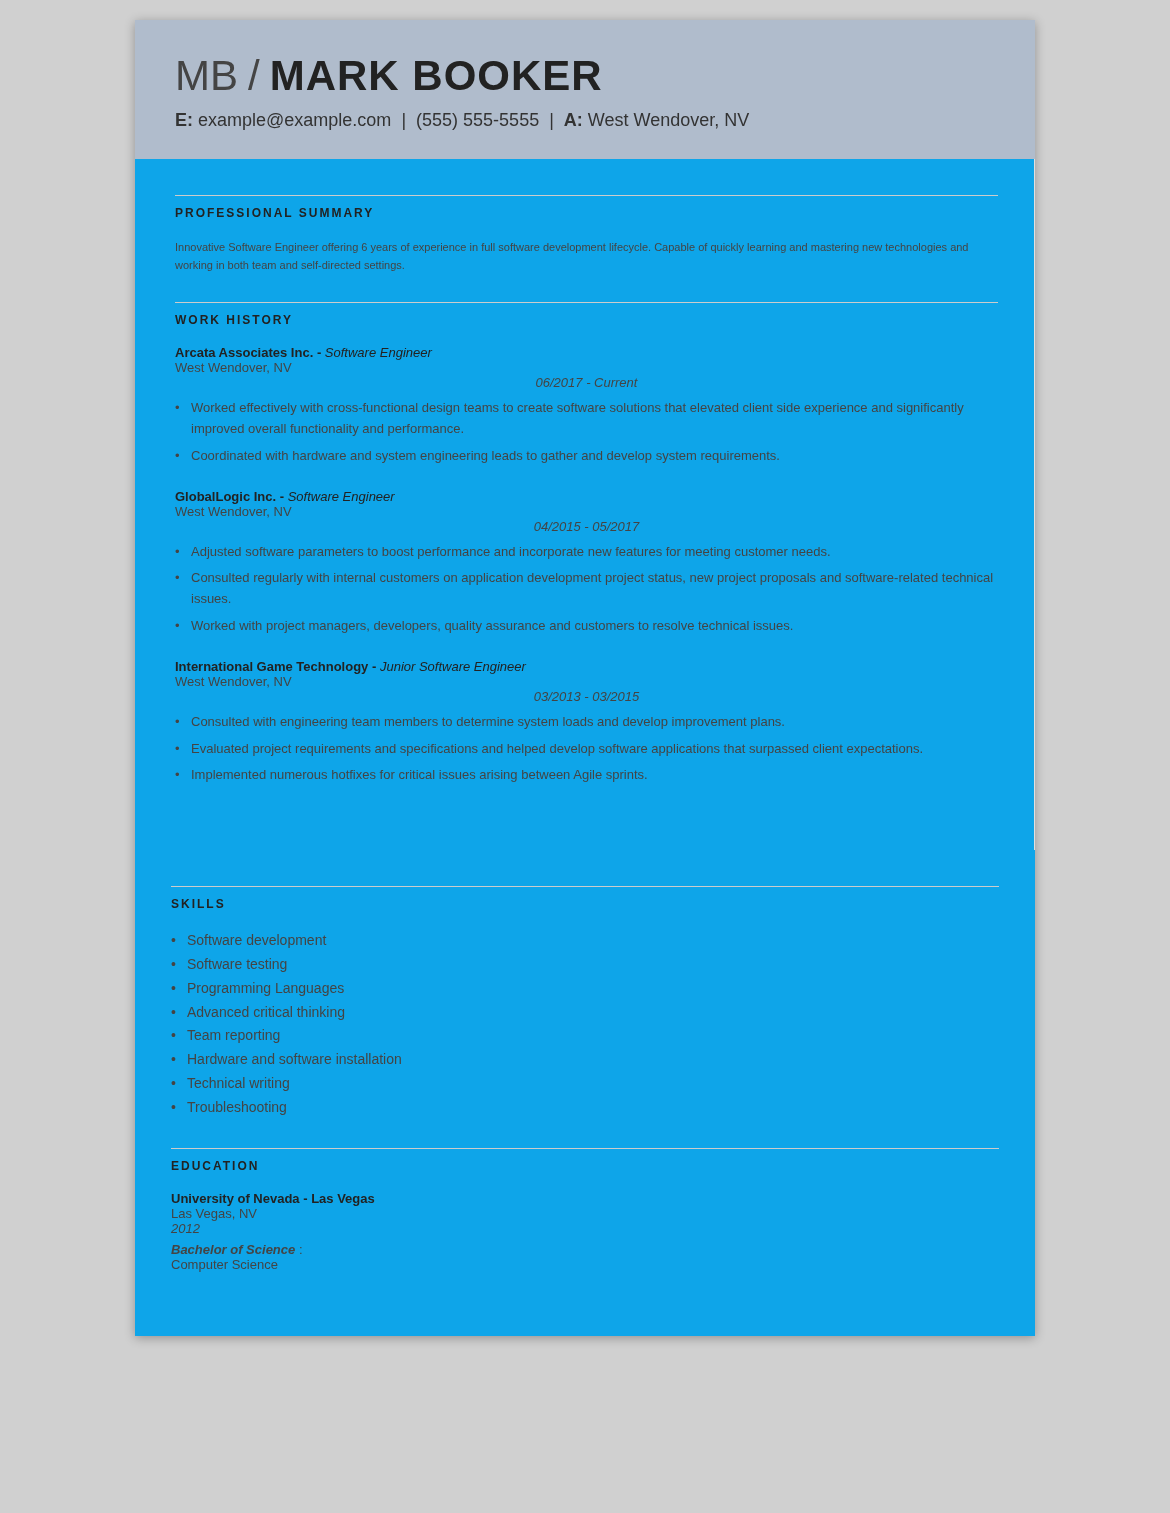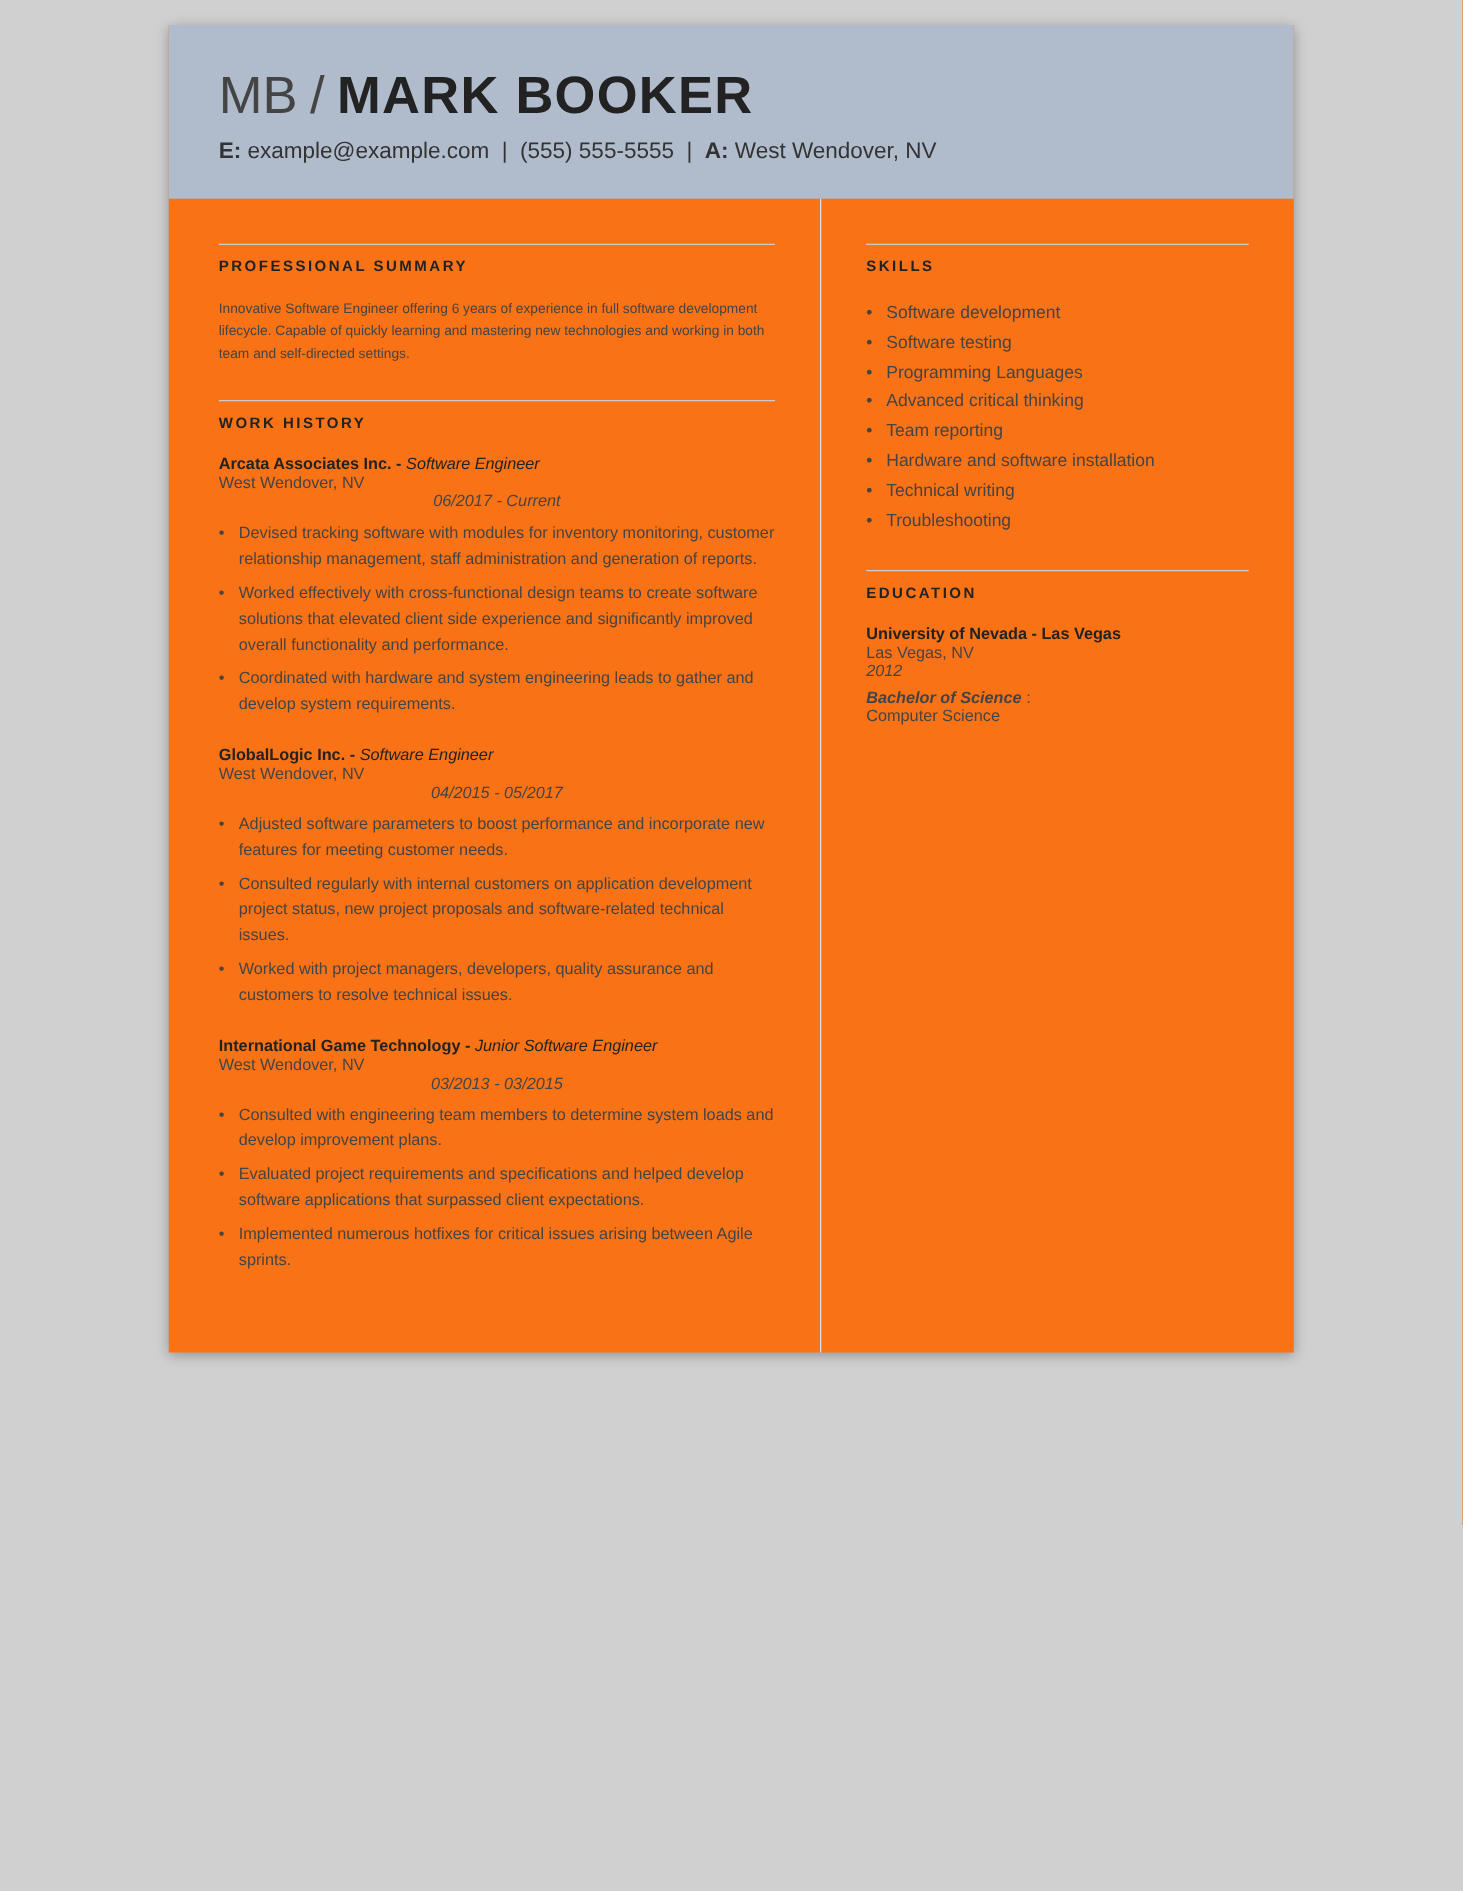--- a/index.html
+++ b/index.html
@@ -7,21 +7,21 @@
       font-family: Arial, sans-serif;
       background: #d0d0d0;
       display: flex;
       justify-content: center;
       align-items: flex-start;
       min-height: 100vh;
       padding: 20px;
     }
     .resume-page {
       width: 900px;
-      background: #f97316;
+      background: #0ea5e9;
       box-shadow: 0 2px 10px rgba(0,0,0,0.3);
     }
     .header-section {
       background: #b0bccc;
       padding: 32px 40px 28px 40px;
     }
     .header-name-row {
       display: flex;
       align-items: baseline;
       gap: 10px;
@@ -46,20 +46,21 @@
       margin-top: 10px;
       font-size: 18px;
       color: #333;
     }
     .header-contact span.label {
       font-weight: bold;
     }
     .main-content {
       display: flex;
       padding: 0;
+      flex-direction: column;
     }
     .left-column {
       flex: 0 0 58%;
       padding: 36px 36px 36px 40px;
       border-right: 1px solid #e0e0e0;
     }
     .right-column {
       flex: 0 0 42%;
       padding: 36px 36px 36px 36px;
     }
@@ -199,21 +200,20 @@
         <div class="section-title">WORK HISTORY</div>
 
         <div class="job-entry">
           <div class="job-company">
             <span>Arcata Associates Inc.</span>
             <span> - </span><span class="job-title-italic">Software Engineer</span>
           </div>
           <div class="job-location">West Wendover, NV</div>
           <div class="job-dates">06/2017 - Current</div>
           <ul class="job-bullets">
-            <li>Devised tracking software with modules for inventory monitoring, customer relationship management, staff administration and generation of reports.</li>
             <li>Worked effectively with cross-functional design teams to create software solutions that elevated client side experience and significantly improved overall functionality and performance.</li>
             <li>Coordinated with hardware and system engineering leads to gather and develop system requirements.</li>
           </ul>
         </div>
 
         <div class="job-entry">
           <div class="job-company">
             <span>GlobalLogic Inc.</span>
             <span> - </span><span class="job-title-italic">Software Engineer</span>
           </div>

